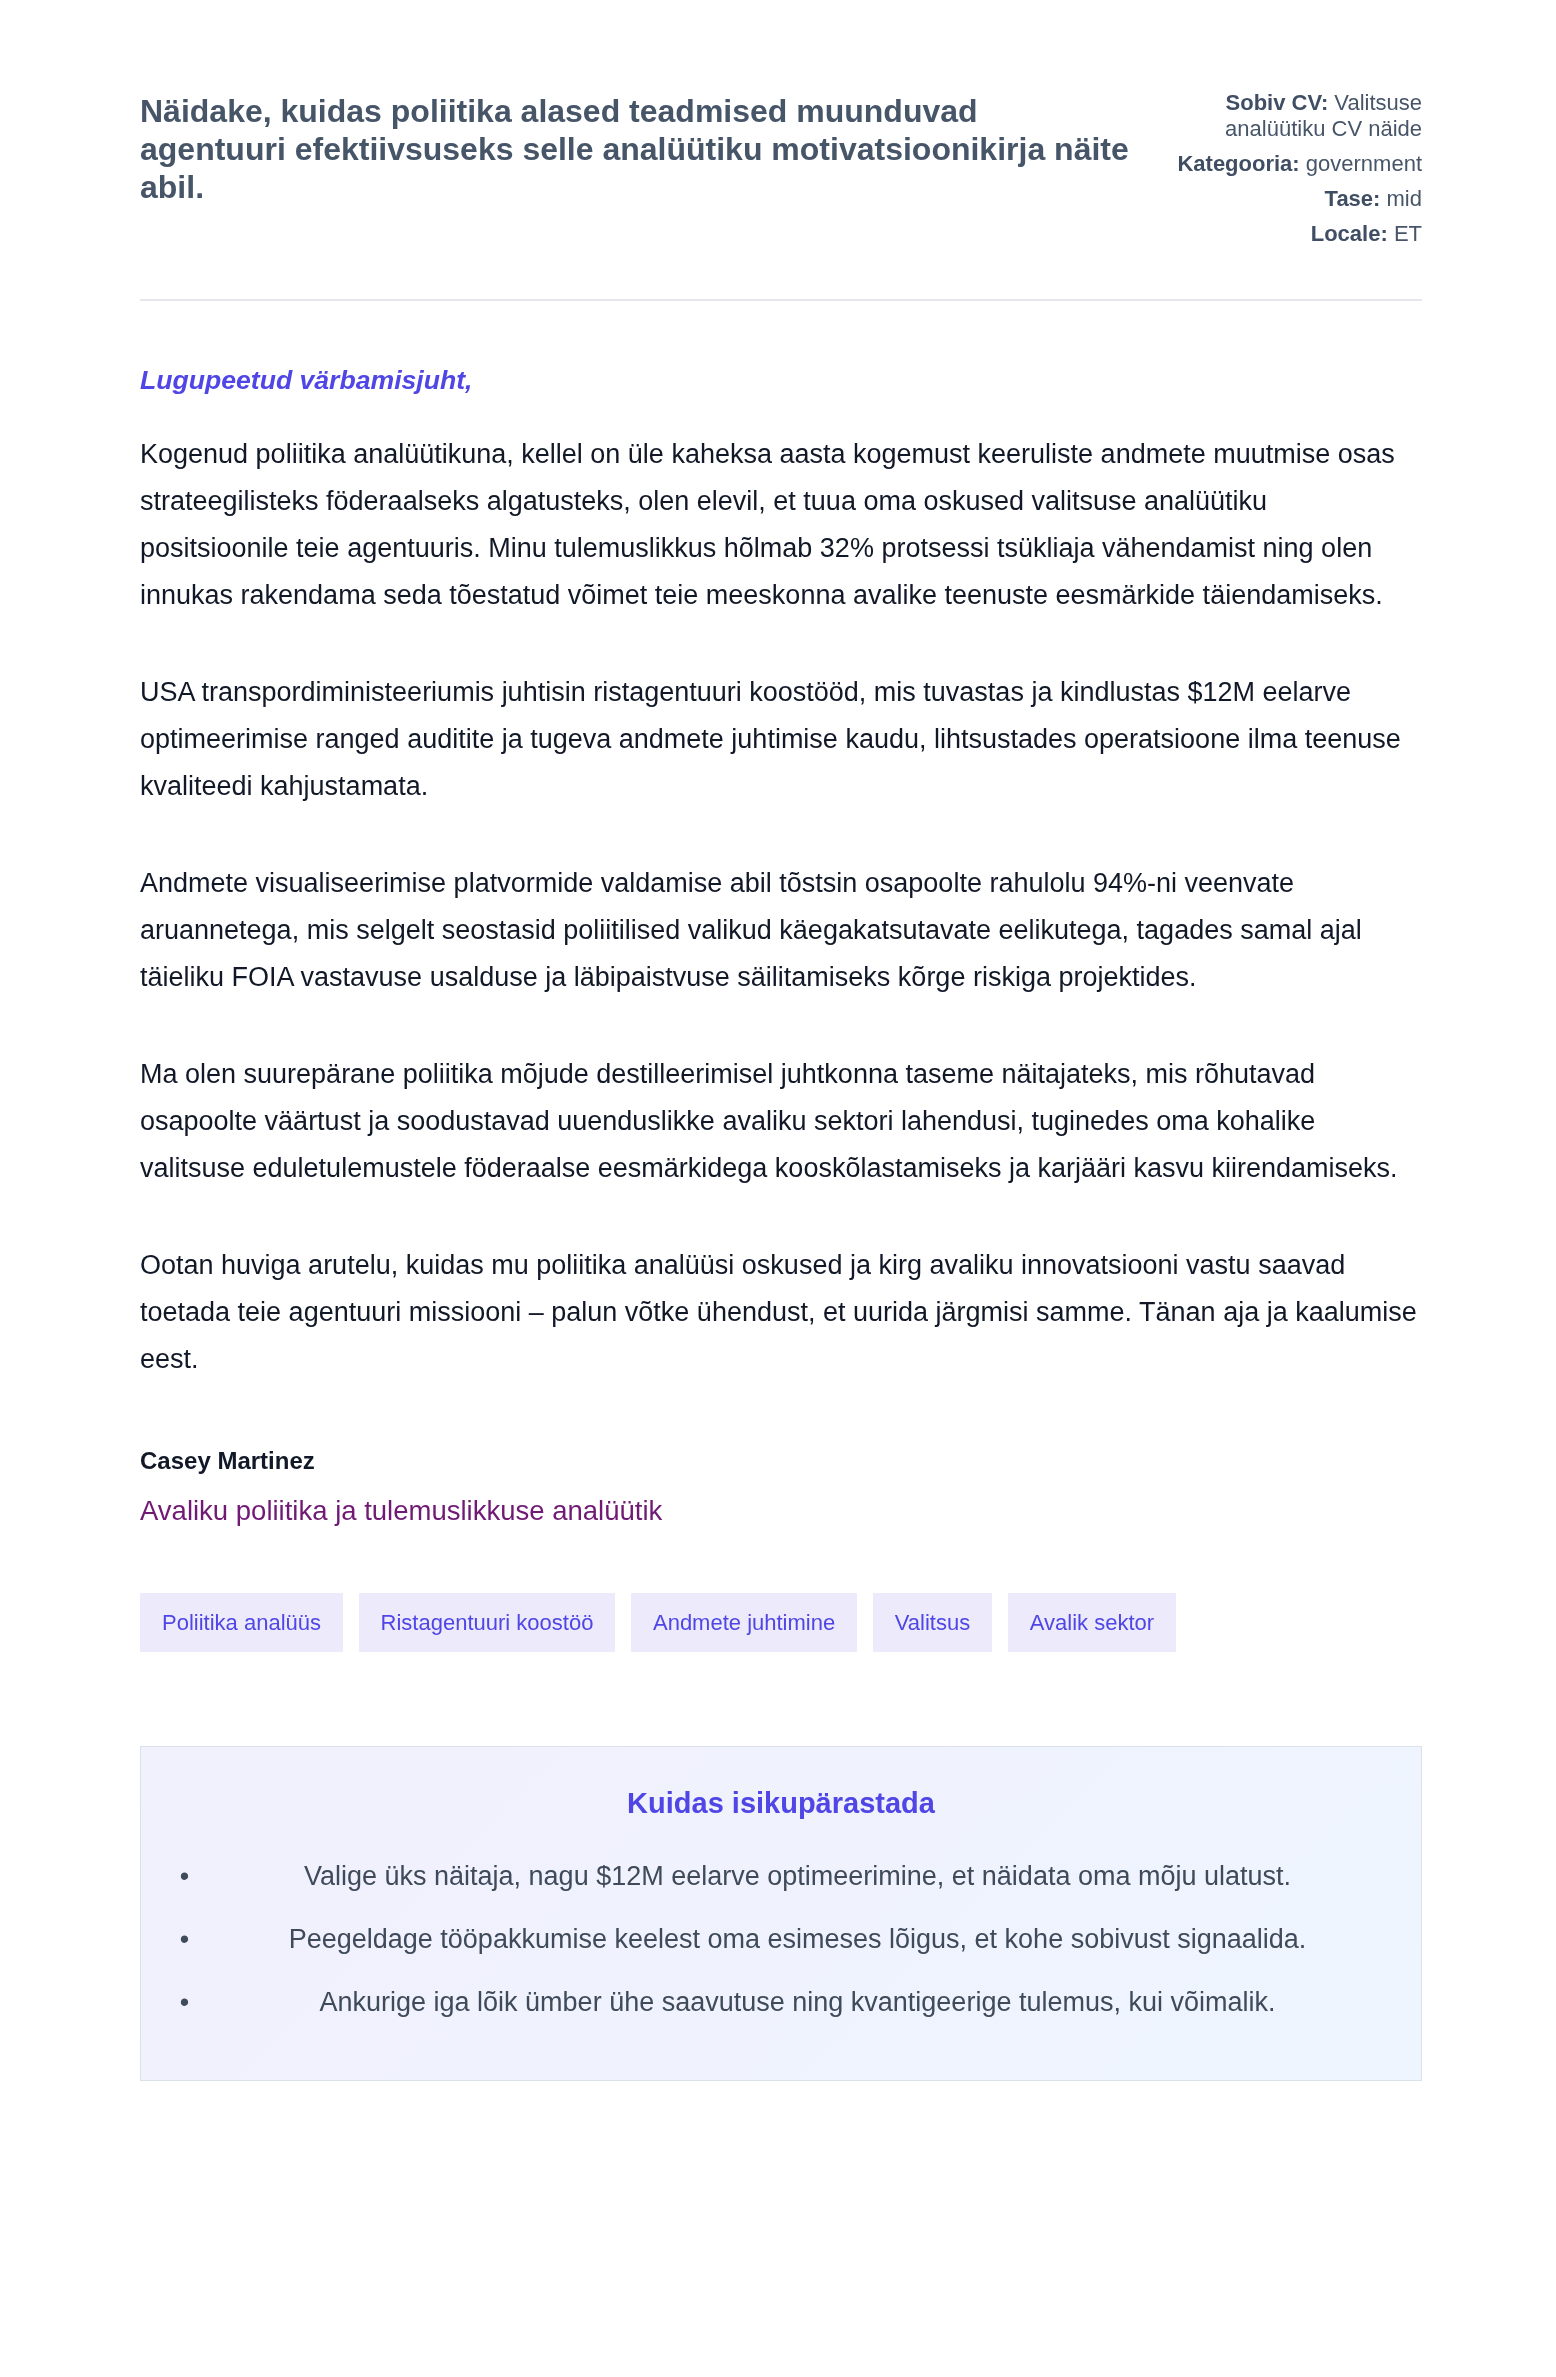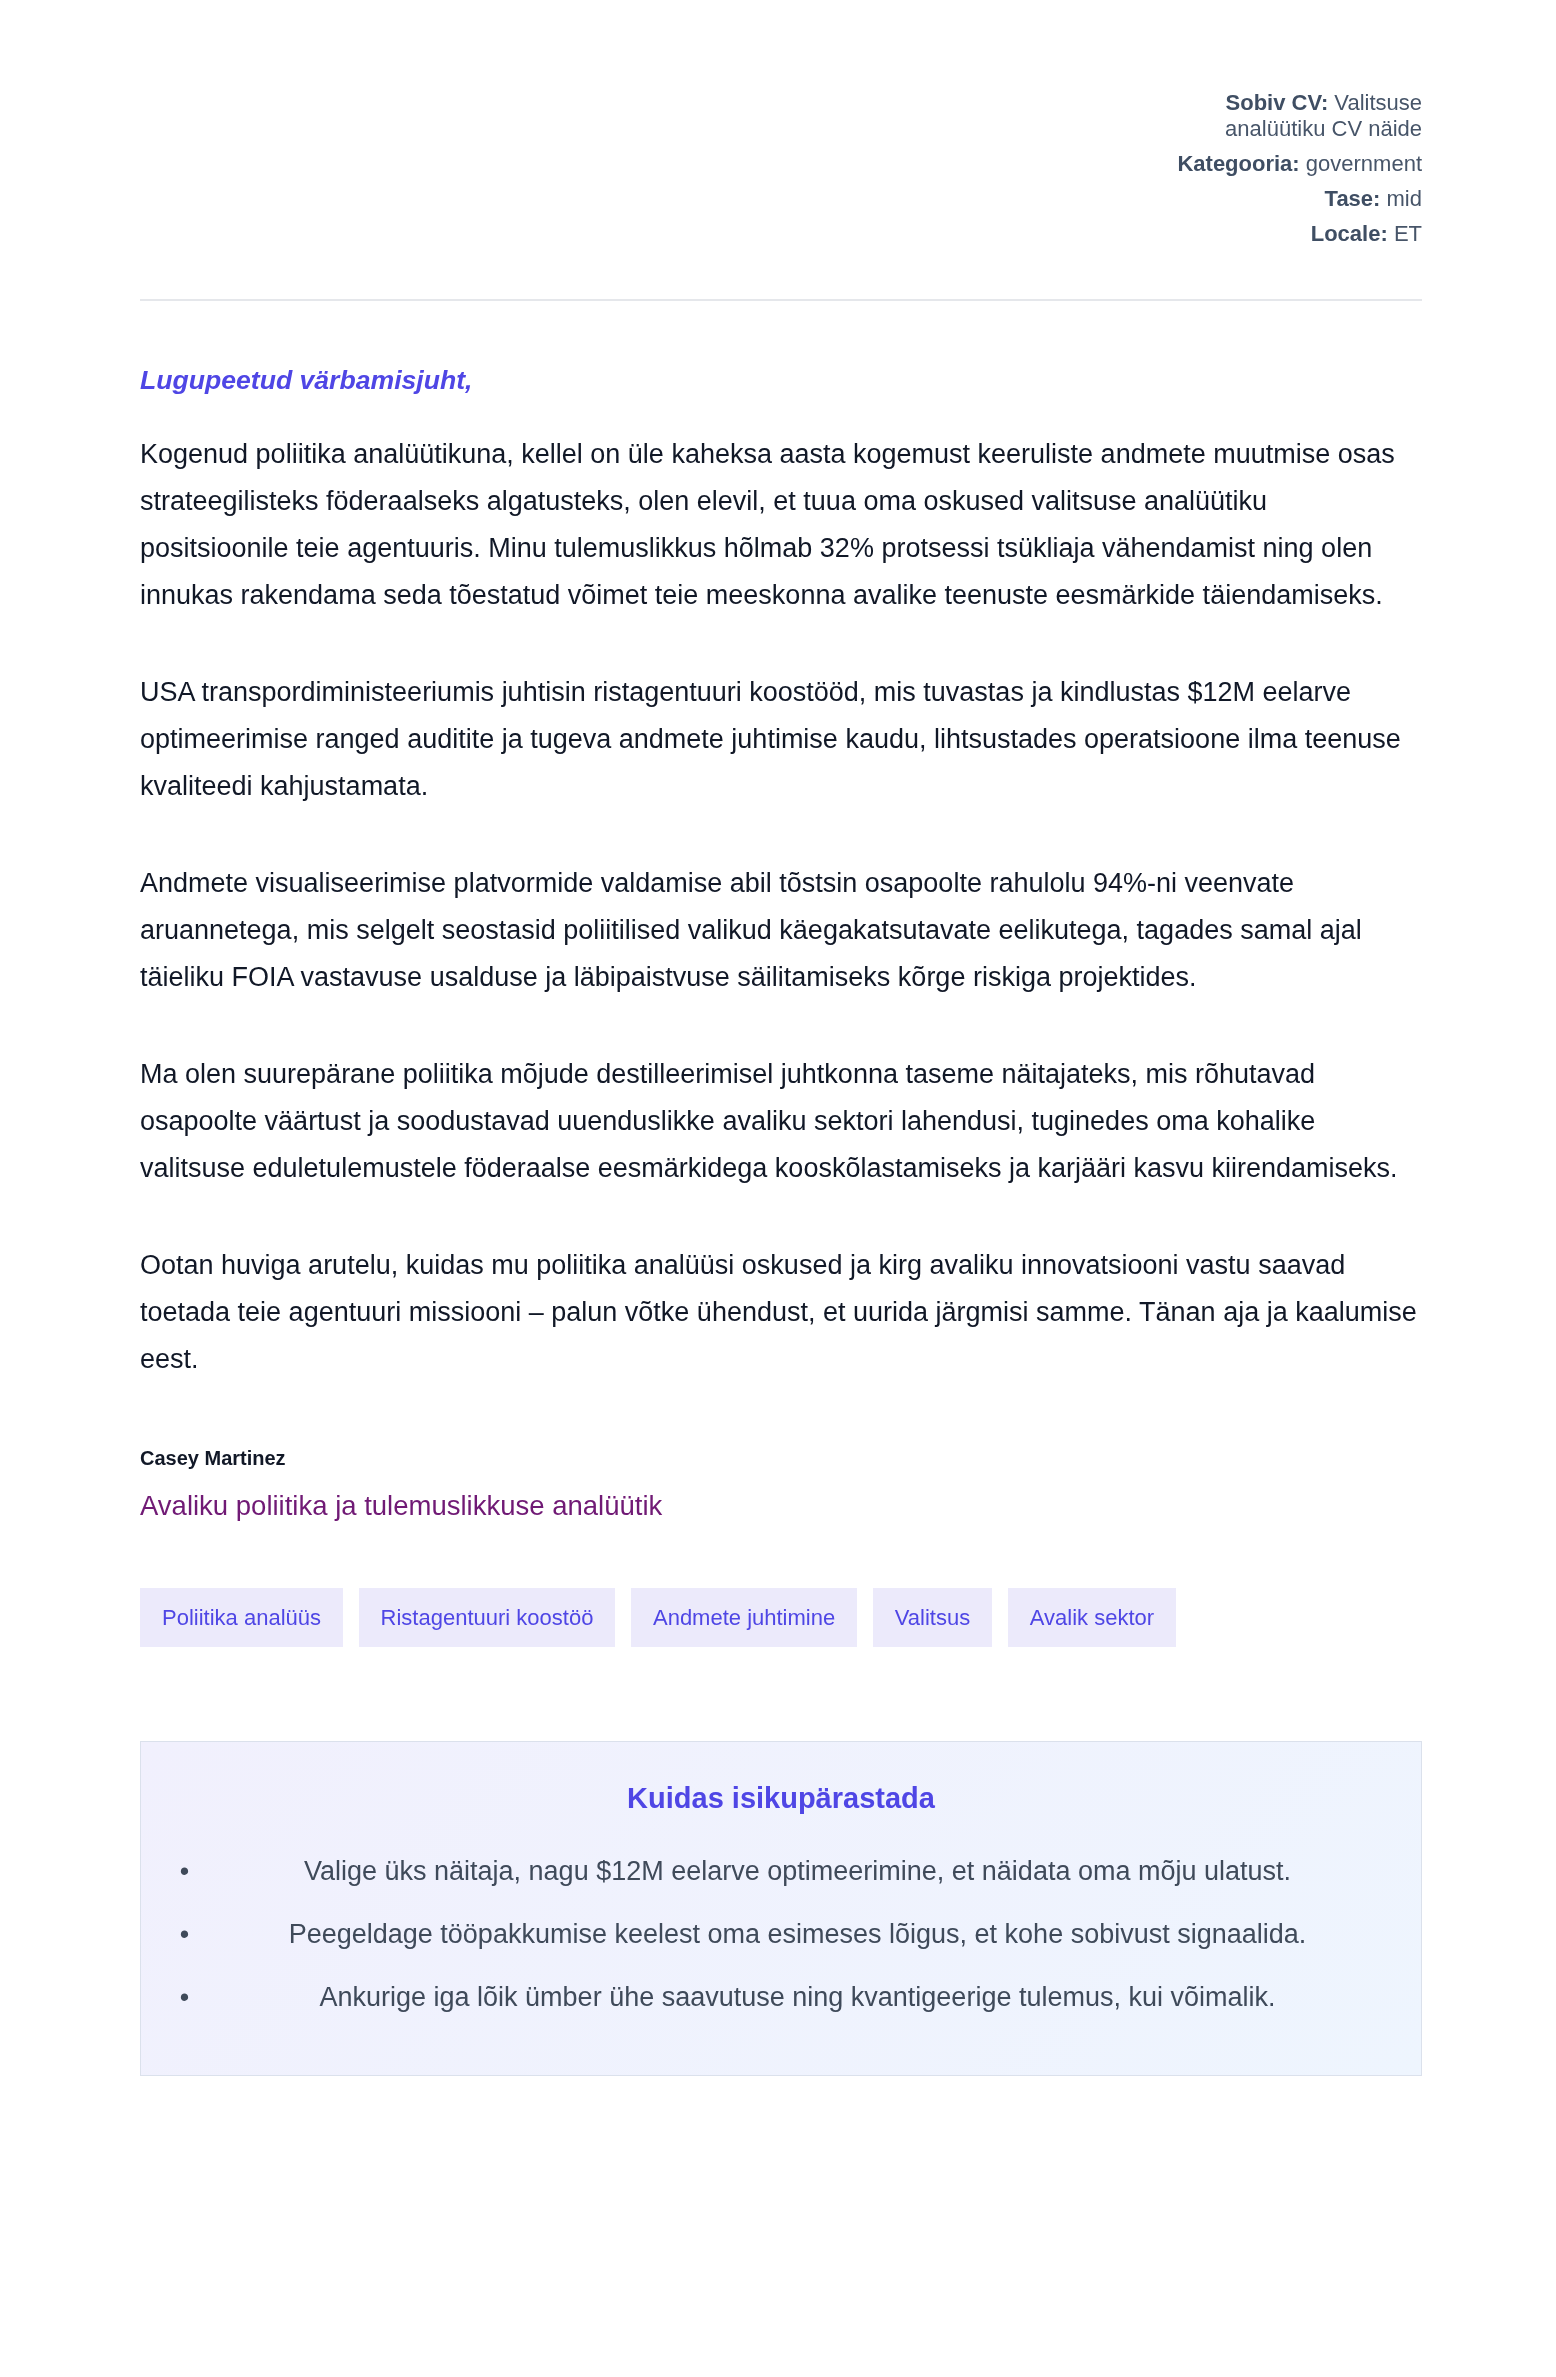--- a/index.html
+++ b/index.html
@@ -54,21 +54,21 @@
   }
   .body-paras { margin-top: 35px; }
   .para {
     font-size: 27px;
     line-height: 47px;
     color: #111827;
     margin-bottom: 50px;
   }
   .signature { margin-top: 64px; }
   .sig-name {
-    font-size: 20px;
+    font-size: 24px;
     font-weight: 700;
     color: #111827;
   }
   .sig-title {
     margin-top: 20px;
     font-size: 27.5px;
     color: #701a75;
   }
   .tags {
     margin-top: 66px;
@@ -115,20 +115,21 @@
     color: #3f4a5a;
   }
 </style>
 </head>
 <body>
 
 <div class="page">
 
   <header class="header">
     <div class="header-left">
+      <p class="subtitle">Näidake, kuidas poliitika alased teadmised muunduvad agentuuri efektiivsuseks selle analüütiku motivatsioonikirja näite abil.</p>
     </div>
     <div class="meta">
       <div class="meta-row">
         <span class="k">Sobiv CV:</span>
         <span>Valitsuse analüütiku CV näide</span>
       </div>
       <div class="meta-row">
         <span class="k">Kategooria:</span>
         <span>government</span>
       </div>

